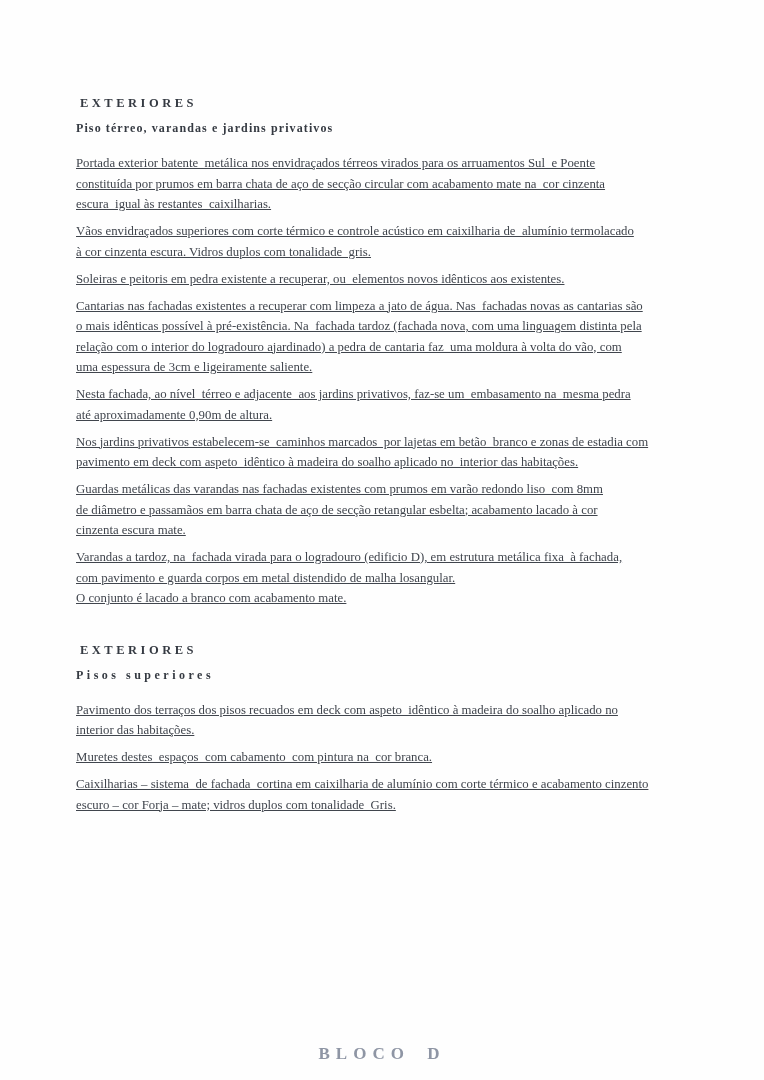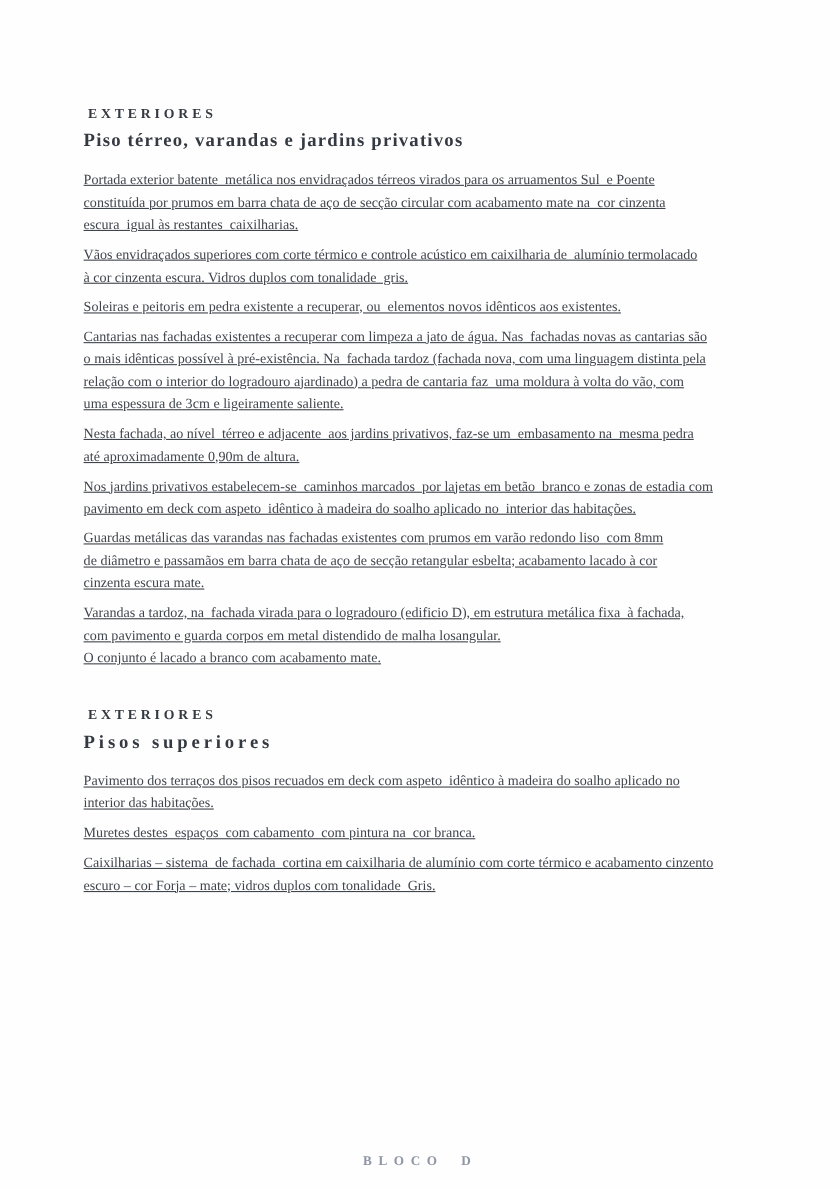--- a/index.html
+++ b/index.html
@@ -24,21 +24,21 @@
   }
   .section-title {
     font-size: 12.5px;
     font-weight: bold;
     letter-spacing: 3.5px;
     color: #353a42;
     margin: 4px;
     line-height: 18px;
   }
   .section-subtitle {
-    font-size: 17px;
+    font-size: 12px;
     font-weight: bold;
     letter-spacing: 1.1px;
     color: #353a42;
     margin: 7px 0 0 0;
     line-height: 18px;
   }
   .section-subtitle.wide {
     letter-spacing: 3.5px;
   }
   .para {
@@ -56,21 +56,21 @@
     margin-top: 32px;
   }
   .footer {
     position: absolute;
     left: 0;
     right: 0;
     bottom: 16px;
     text-align: center;
   }
   .footer-label {
-    font-size: 12px;
+    font-size: 17px;
     font-weight: bold;
     letter-spacing: 6px;
     word-spacing: 7px;
     color: #8e95a4;
   }
 </style>
 </head>
 <body>
 
 <div class="page">

